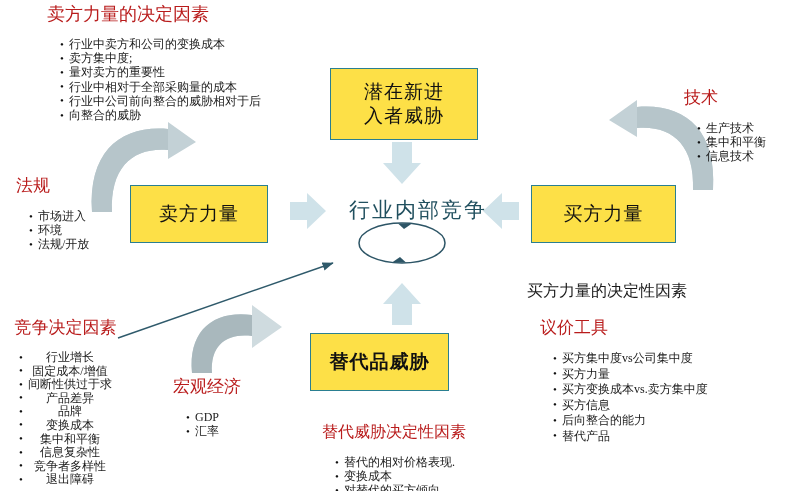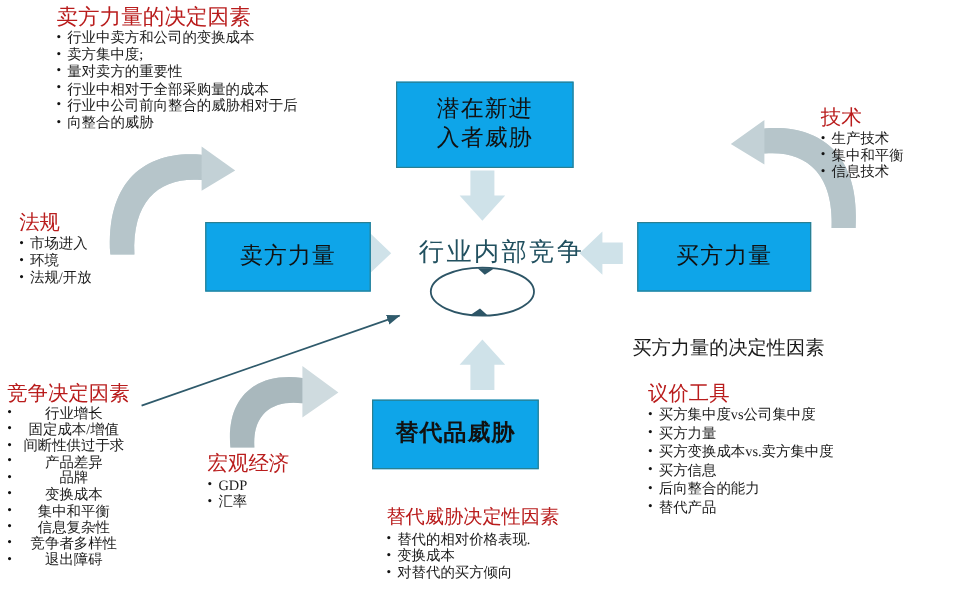--- a/index.html
+++ b/index.html
@@ -28,21 +28,21 @@
   .tgroup { position: absolute; }
   .tgroup .ghead {
     font-size: 17px;
     line-height: 20px;
     white-space: nowrap;
     color: #b91c1c;
     font-family: "Liberation Serif", "DejaVu Serif", serif;
   }
   .tgroup ul {
     list-style: none;
-    margin: 0;
+    margin: 13px;
     padding: 0;
   }
   .tgroup li {
     font-size: 12px;
     line-height: 14.2px;
     white-space: nowrap;
     position: relative;
     padding-left: 9px;
     color: #1a1a1a;
   }
@@ -61,21 +61,21 @@
   
   .tgroup.spaced li { line-height: 15.6px; font-size: 12px; }
   .tgroup.spaced li::before { line-height: 15.6px; }
 
   .ghead.big { font-size: 18px; }
   .ghead.sm  { font-size: 16px; }
 
   
   .fbox {
     position: absolute;
-    background: #0ea5e9;
+    background: #fde047;
     border: 1.6px solid #2a7f91;
     box-sizing: border-box;
     display: flex;
     align-items: center;
     justify-content: center;
     text-align: center;
     font-size: 19px;
     line-height: 24px;
     color: #111;
     letter-spacing: 1px;
@@ -163,21 +163,21 @@
                C228,333 210,344 212,373 Z" fill="#cfdbdf"></path>
       <path d="M192,373 C188,330 214,310 252,315 L252,336 C228,333 210,344 212,373 Z" fill="#a9b8bd"></path>
     </g>
   </svg>
 
   <div class="fbox" style="left:330px; top:68px; width:148px; height:72px; flex-direction:column;">
     <span>潜在新进</span>
     <span>入者威胁</span>
   </div>
 
-  <div class="fbox" style="left:130px; top:185px; width:138px; height:58px;margin-left:41px;">
+  <div class="fbox" style="left:130px; top:185px; width:138px; height:58px;">
     <span>卖方力量</span>
   </div>
 
   <div class="fbox" style="left:531px; top:185px; width:145px; height:58px;">
     <span>买方力量</span>
   </div>
 
   <div class="fbox" style="left:310px; top:333px; width:139px; height:58px;font-weight:bold;">
     <span>替代品威胁</span>
   </div>

